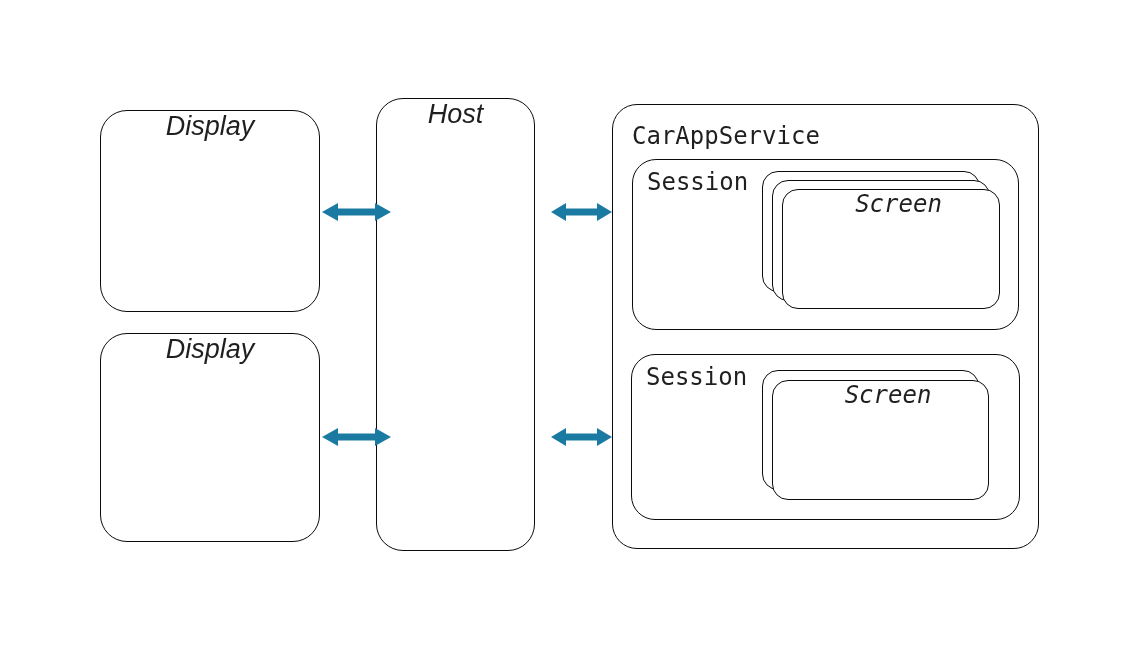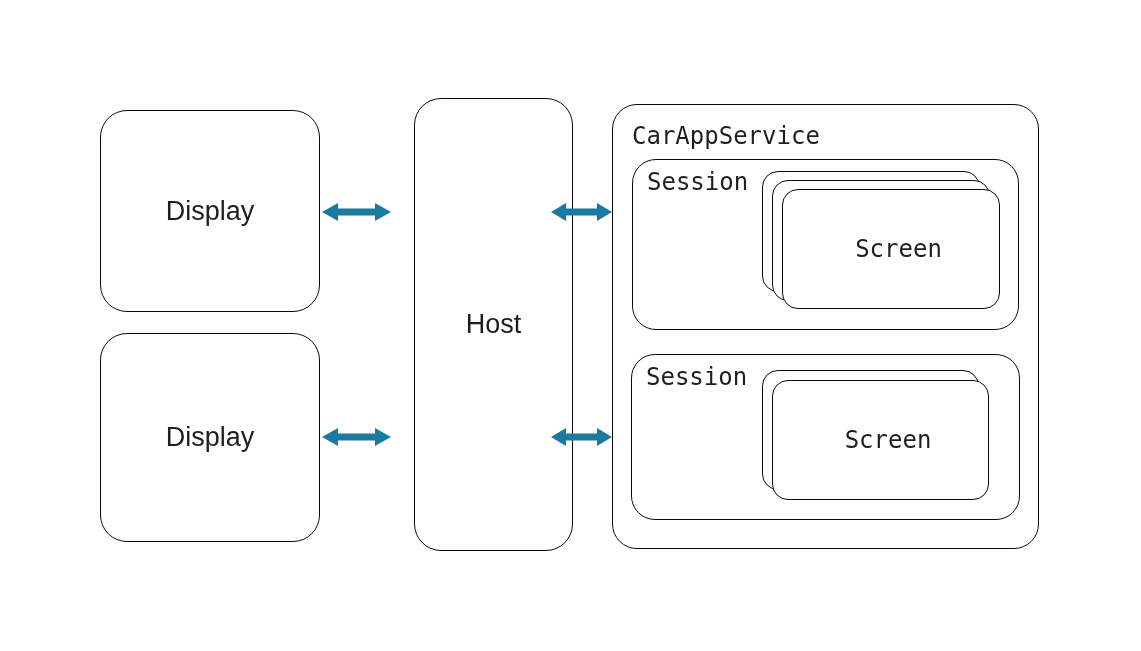--- a/index.html
+++ b/index.html
@@ -27,28 +27,29 @@
     font-size: 27px;
     color: #1f1f1f;
   }
   .label-mono {
     font-family: "DejaVu Sans Mono", "Liberation Mono", monospace;
     font-size: 24px;
     color: #1f1f1f;
   }
   .center-label {
     display: flex;
-    align-items: center;
+    align-items: flex-start;
     justify-content: center;
+    font-style: italic;
   }
   
   #display1 { left: 100px; top: 110px; width: 220px; height: 202px; border-radius: 27px; }
   #display2 { left: 100px; top: 333px; width: 220px; height: 209px; border-radius: 27px; }
   
-  #host { left: 414px; top: 98px; width: 159px; height: 453px; border-radius: 27px; }
+  #host { left: 376px; top: 98px; width: 159px; height: 453px; border-radius: 27px; }
   
   #car-app-service { left: 612px; top: 104px; width: 427px; height: 445px; border-radius: 25px; }
   #car-app-service-label {
     position: absolute;
     left: 19px;
     top: 17px;
   }
   
   #session1 { left: 632px; top: 159px; width: 387px; height: 171px; border-radius: 24px; }
   #session2 { left: 631px; top: 354px; width: 389px; height: 166px; border-radius: 24px; }

